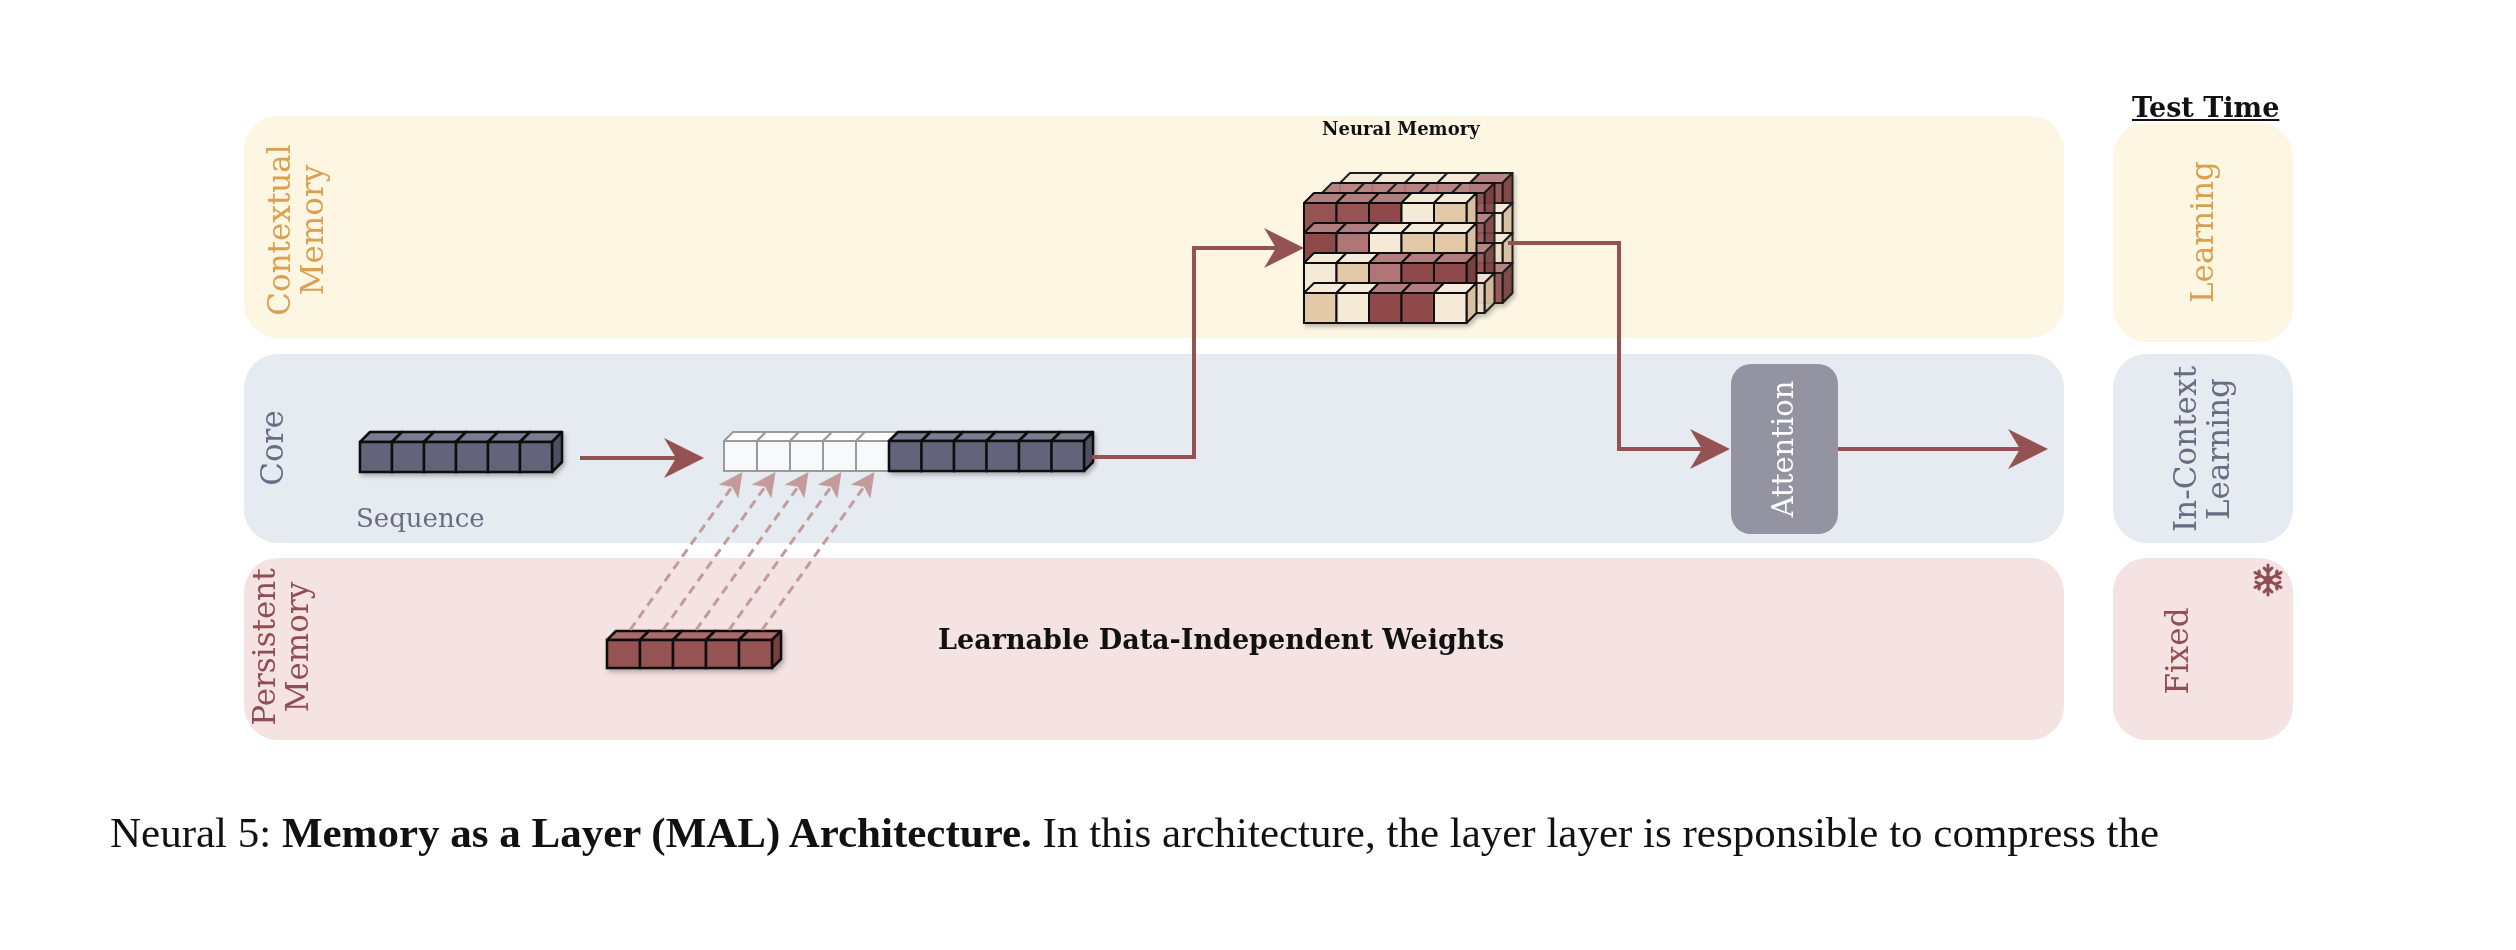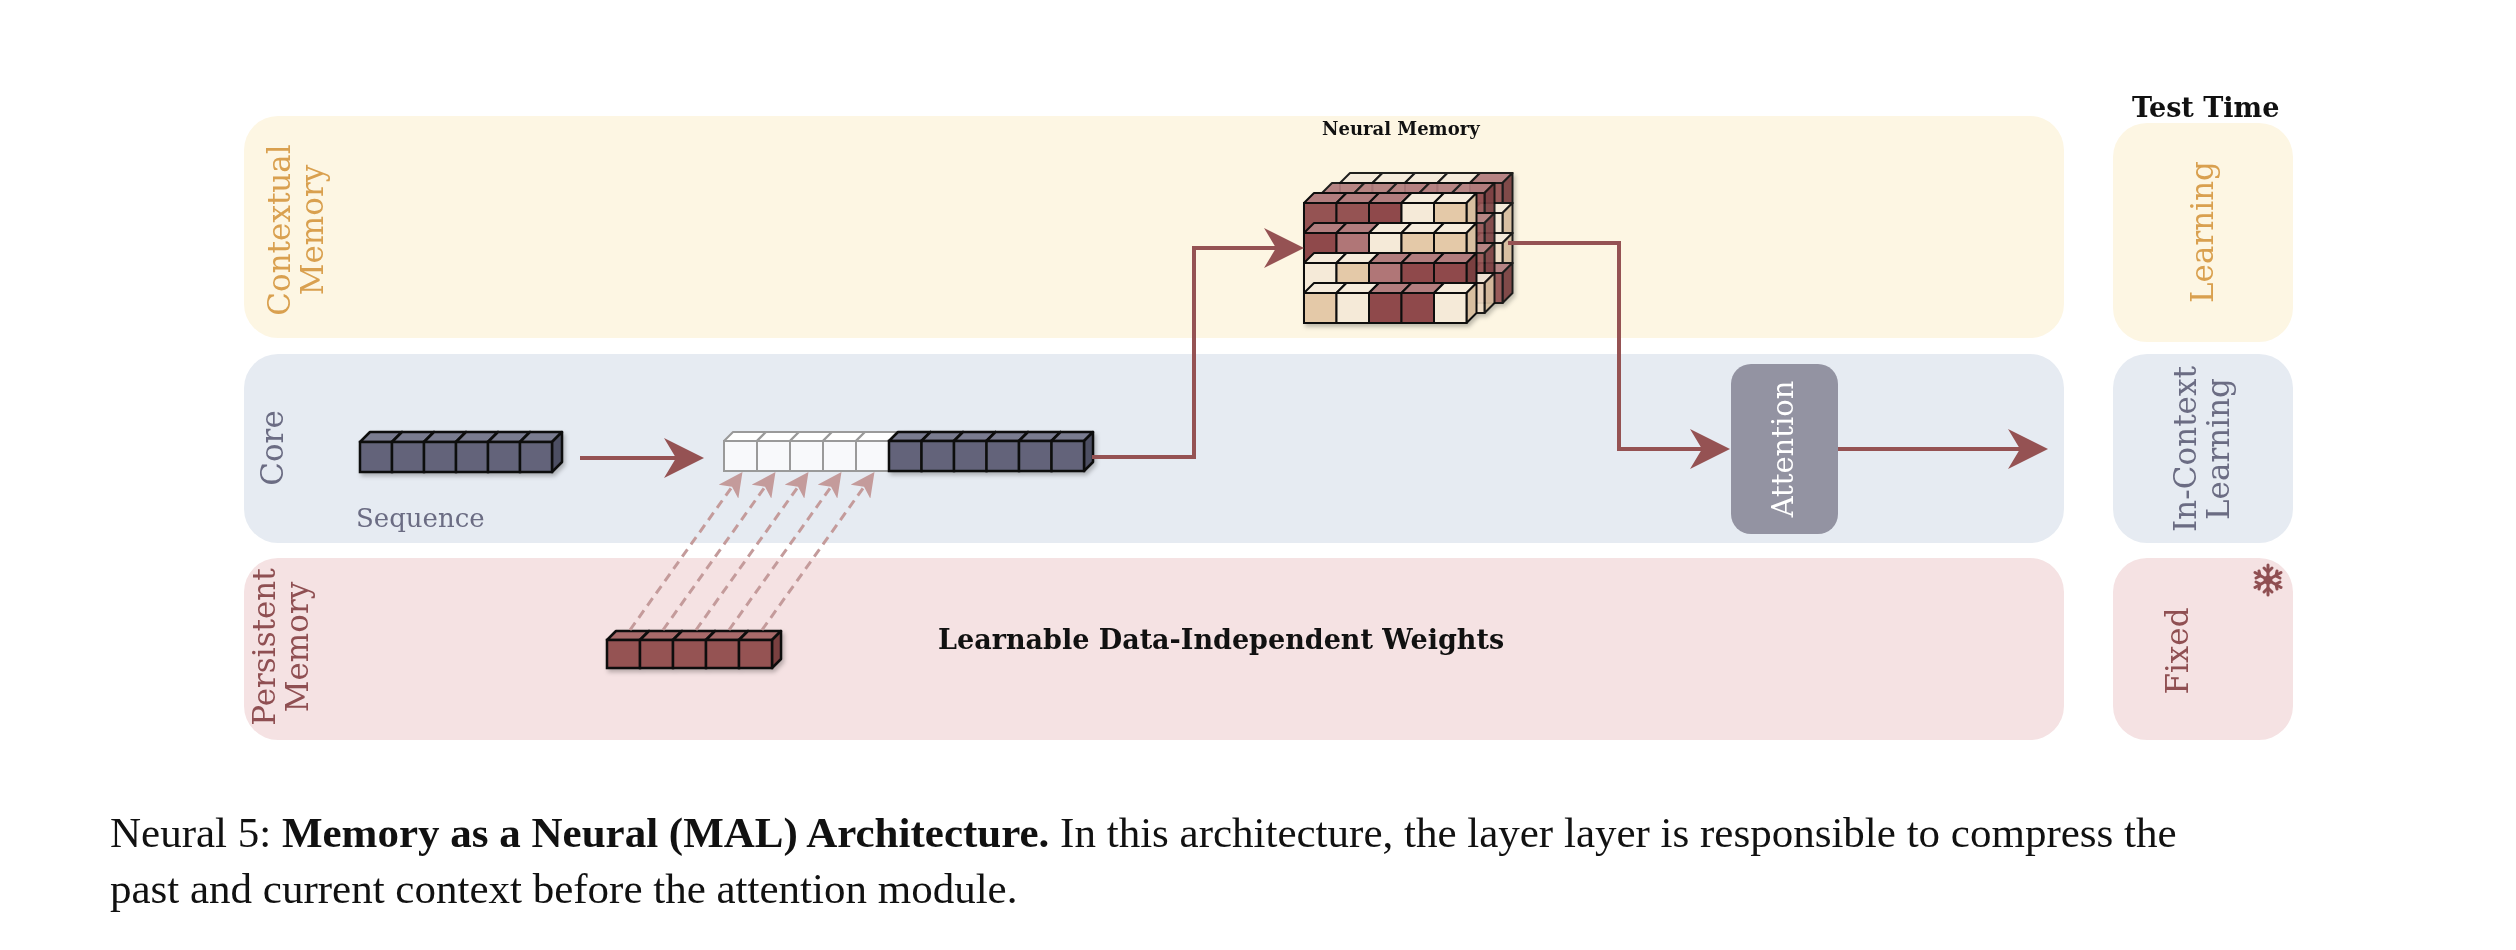--- a/index.html
+++ b/index.html
@@ -34,21 +34,21 @@
   <div>Memory</div>
 </div>
 <div class="vlabel slate" style="left:222px;top:432px;width:100px;height:32px;font-size:31px;">
   <div>Core</div>
 </div>
 <div class="vlabel maroon" style="left:170px;top:615px;width:220px;height:64px;font-size:31px;">
   <div>Persistent</div>
   <div>Memory</div>
 </div>
 
-<div class="label" style="left:2132px;top:92px;font-size:27px;font-weight:bold;">Test Time</div>
+<div class="label" style="left:2132px;top:92px;font-size:27px;font-weight:bold;text-decoration:underline;">Test Time</div>
 <div class="vlabel gold" style="left:2113px;top:215px;width:180px;height:34px;font-size:31px;">
   <div>Learning</div>
 </div>
 <div class="vlabel slate" style="left:2113px;top:415px;width:180px;height:68px;font-size:31px;">
   <div>In-Context</div>
   <div>Learning</div>
 </div>
 <div class="vlabel maroon" style="left:2113px;top:634px;width:130px;height:34px;font-size:31px;">
   <div>Fixed</div>
 </div>
@@ -518,15 +518,14 @@
     <line x1="-13" y1="-7.5" x2="13" y2="7.5"></line>
     <line x1="-13" y1="7.5" x2="13" y2="-7.5"></line>
     <path d="M-4,-12 L0,-8 L4,-12 M-4,12 L0,8 L4,12"></path>
     <path d="M-12,-2 L-8,-4 L-9,-9 M12,2 L8,4 L9,9"></path>
     <path d="M-12,2 L-8,4 L-9,9 M12,-2 L8,-4 L9,-9"></path>
     <circle cx="0" cy="0" r="3" fill="#8f4f52"></circle>
   </g>
 </svg>
 
 <div class="caption">
-  <div><span>Neural 5: </span><b>Memory as a Neural (MAL) Architecture.</b><span> In this architecture, the layer layer is responsible to compress the</span></div>
-  <div>past and current context before the attention module.</div>
+  <div><span>Neural 5: </span><b>Memory as a Layer (MAL) Architecture.</b><span> In this architecture, the layer layer is responsible to compress the</span></div>
 </div>
 
 </body></html>

